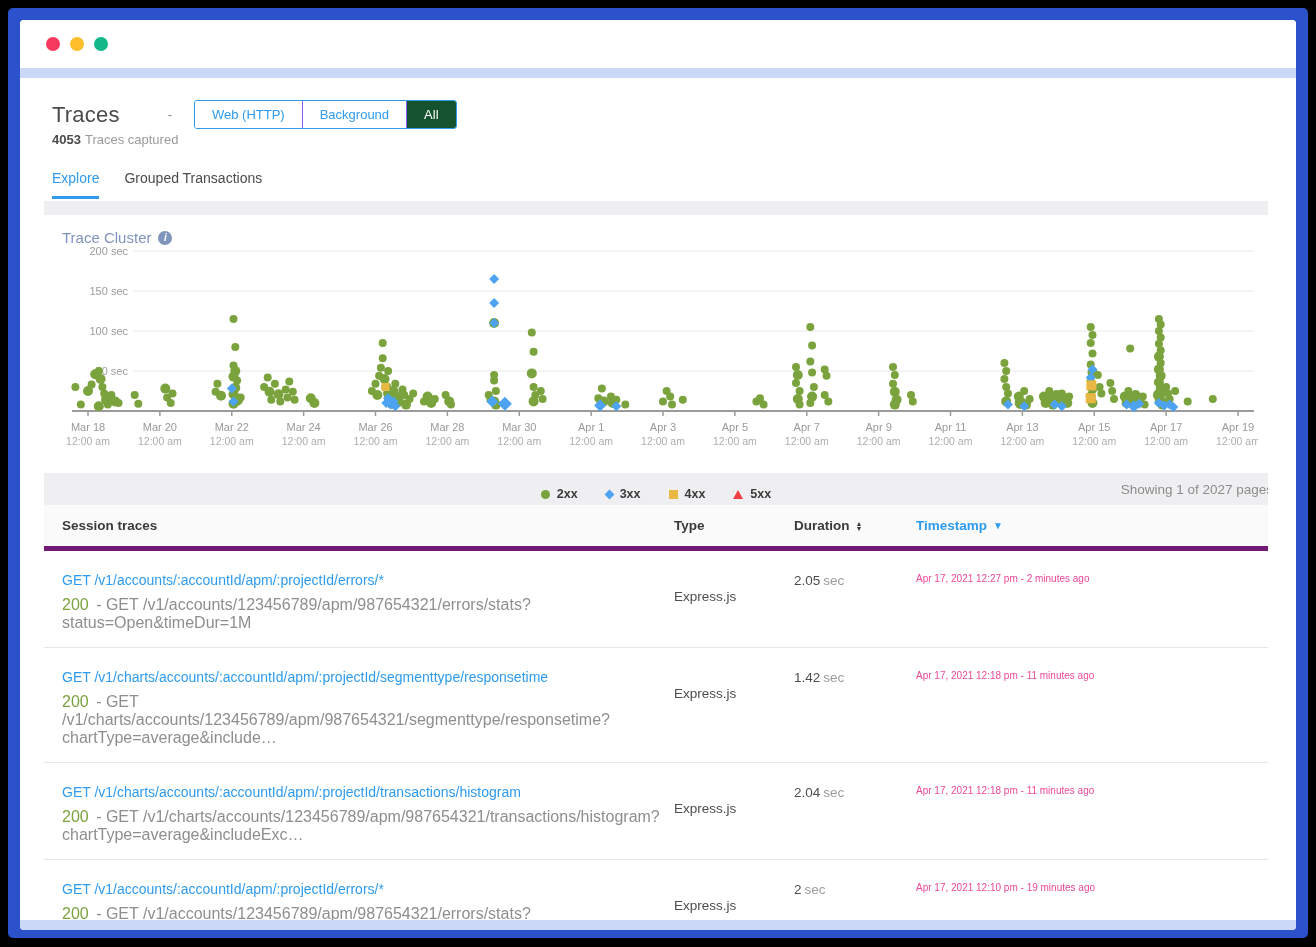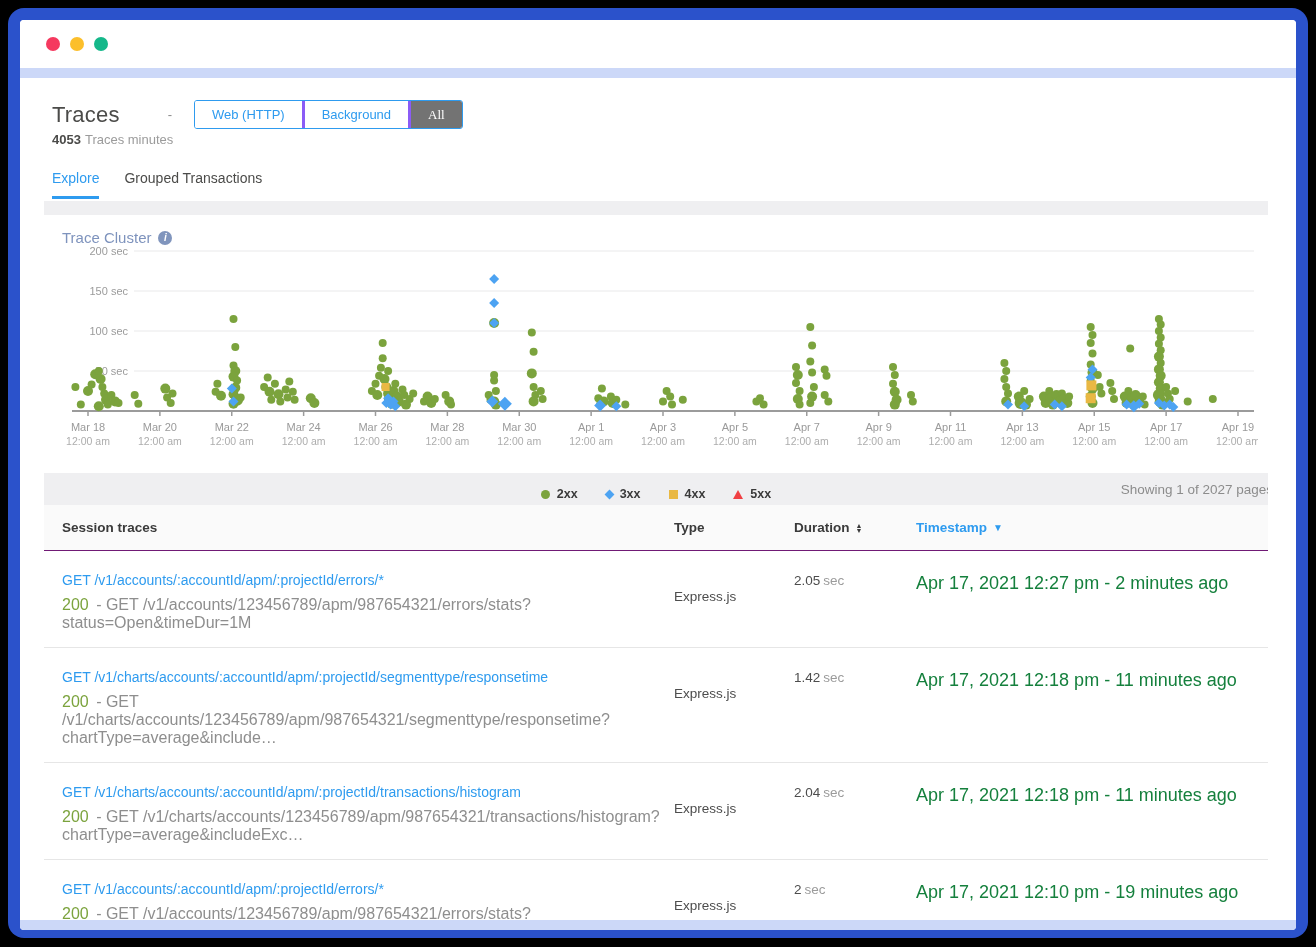--- a/index.html
+++ b/index.html
@@ -1,39 +1,39 @@
 <!DOCTYPE html>
 <html><head>
 <meta charset="utf-8">
 <style>
   * { margin:0; padding:0; box-sizing:border-box; }
   html,body { width:1316px; height:947px; background:#000; font-family:"Liberation Sans", sans-serif; overflow:hidden; }
 
   .frame { position:absolute; left:8px; top:8px; width:1300px; height:930px;
-           background:#2b52cb; border-radius:16px; padding:12px 12px 8px 12px; }
+           background:#2b52cb; border-radius:5px; padding:12px 12px 8px 12px; }
   .window { width:100%; height:100%; background:#fff; border-radius:4px;
             display:flex; flex-direction:column; overflow:hidden; }
 
   .titlebar { height:48px; background:#fff; display:flex; align-items:center; padding-left:26px; flex:0 0 auto; }
   .dot { width:14px; height:14px; border-radius:50%; margin-right:10px; }
 
   .strip { height:10px; background:#ccd8f8; flex:0 0 auto; }
 
   .content { flex:1; background:#fff; display:flex; flex-direction:column; min-height:0; padding:0 28px 0 24px; }
 
   
   .page-head { margin-top:22px; padding-left:8px; flex:0 0 auto; }
   .head-row { display:flex; align-items:center; }
   .page-title { font-size:22px; color:#4b4b49; letter-spacing:.2px; }
   .head-dash { color:#8a8a8a; font-size:13px; margin:0 22px 0 48px; }
   .filter-group { display:flex; border:1px solid #2e9bef; border-radius:3px; overflow:hidden; height:29px; }
-  .filter-btn { background:#fff; color:#2e9bef; border:none; border-right:3px solid #8b5cf6;
+  .filter-btn { background:#fff; color:#2e9bef; border:none; border-right:1px solid #8b5cf6;
                 font-size:13px; padding:0 17px; cursor:pointer; font-family:inherit; }
   .filter-btn:last-child { border-right:none; }
-  .filter-btn.active { background:#737373; color:#fff;font-family:Liberation Serif, serif; }
+  .filter-btn.active { background:#14532d; color:#fff; }
   .traces-count-line { margin-top:3px; font-size:13px; color:#9b9b9b; }
   .traces-count-line b { color:#4b4b49; font-weight:bold; margin-right:4px; }
 
   
   .tab-bar { display:flex; gap:25px; margin-top:23px; padding-left:8px; flex:0 0 auto; }
   .tab { font-size:14px; color:#4b4b49; cursor:pointer; padding-bottom:10px; border-bottom:3px solid transparent; }
   .tab.active { color:#2e9bef; border-bottom-color:#2e9bef; }
 
   
   .gray-zone { margin-top:2px; background:#efeff1; flex:1; min-height:0; display:flex; flex-direction:column; overflow:hidden; }
@@ -48,34 +48,34 @@
   .legend-item { display:flex; align-items:center; gap:7px; cursor:pointer; }
   .legend-label { font-size:12.5px; font-weight:bold; color:#3a3a3a; }
 
   .pagination-row { height:32px; position:relative; overflow:hidden; flex:0 0 auto; }
   .pagination-text { position:absolute; right:-5px; top:50%; transform:translateY(-50%);
                      font-size:13.5px; color:#8c8c8c; white-space:nowrap; }
 
   
   .card-table { background:#fff; flex:1; min-height:0; overflow:hidden; }
   .tgrid { display:grid; grid-template-columns:612px 120px 122px 1fr; align-items:center; }
-  .thead { background:#fafafa; border-bottom:1px solid #701a75; height:46px; padding-left:18px; }
+  .thead { background:#fafafa; border-bottom:5px solid #701a75; height:46px; padding-left:18px; }
   .th { font-size:13.5px; font-weight:bold; color:#3a3a3a; display:flex; align-items:center; gap:6px; }
   .th.sortable { cursor:pointer; }
   .th.active-sort { color:#2e9bef; }
   .sort-both { display:inline-flex; flex-direction:column; line-height:5px; font-size:7px; color:#3a3a3a; }
   .sort-desc { font-size:10px; color:#2e9bef; }
   .trow { border-bottom:1px solid #e6e6e6; padding:20px 0 15px 18px; align-items:start; }
   .row-title { font-size:14px; color:#2e9bef; cursor:pointer; display:inline-block; }
   .row-sub { margin-top:7px; font-size:16px; color:#8e8e8e; }
   .row-sub .status { color:#7ba33d; margin-right:3px; }
   .cell-type { font-size:13.5px; color:#4d4d4d; align-self:start; padding-top:2px;margin-top:16px; }
   .cell-dur { font-size:13.5px; color:#4d4d4d; align-self:start; padding-top:2px; }
   .cell-dur .unit { color:#9b9b9b; margin-left:3px; }
-  .cell-ts { font-size:18px; color:#15803d; align-self:start; padding-top:2px; }
+  .cell-ts { font-size:10px; color:#ec4899; align-self:start; padding-top:2px; }
 </style>
 </head>
 <body>
 
 <div class="frame">
   <div class="window">
 
     <div class="titlebar">
       <span class="dot" style="background: rgb(245, 57, 95);"></span>
       <span class="dot" style="background: rgb(252, 191, 43);"></span>
@@ -90,21 +90,21 @@
         <div class="head-row">
           <span class="page-title">Traces</span>
           <span class="head-dash">-</span>
           <div class="filter-group">
               <button class="filter-btn">Web (HTTP)</button>
               <button class="filter-btn">Background</button>
               <button class="filter-btn active">All</button>
             </div>
         </div>
         <div class="traces-count-line">
-          <b>4053</b><span>Traces minutes</span>
+          <b>4053</b><span>Traces captured</span>
         </div>
       </div>
 
       <div class="tab-bar">
           <div class="tab active">Explore</div>
           <div class="tab">Grouped Transactions</div>
         </div>
 
       <div class="gray-zone">
 

